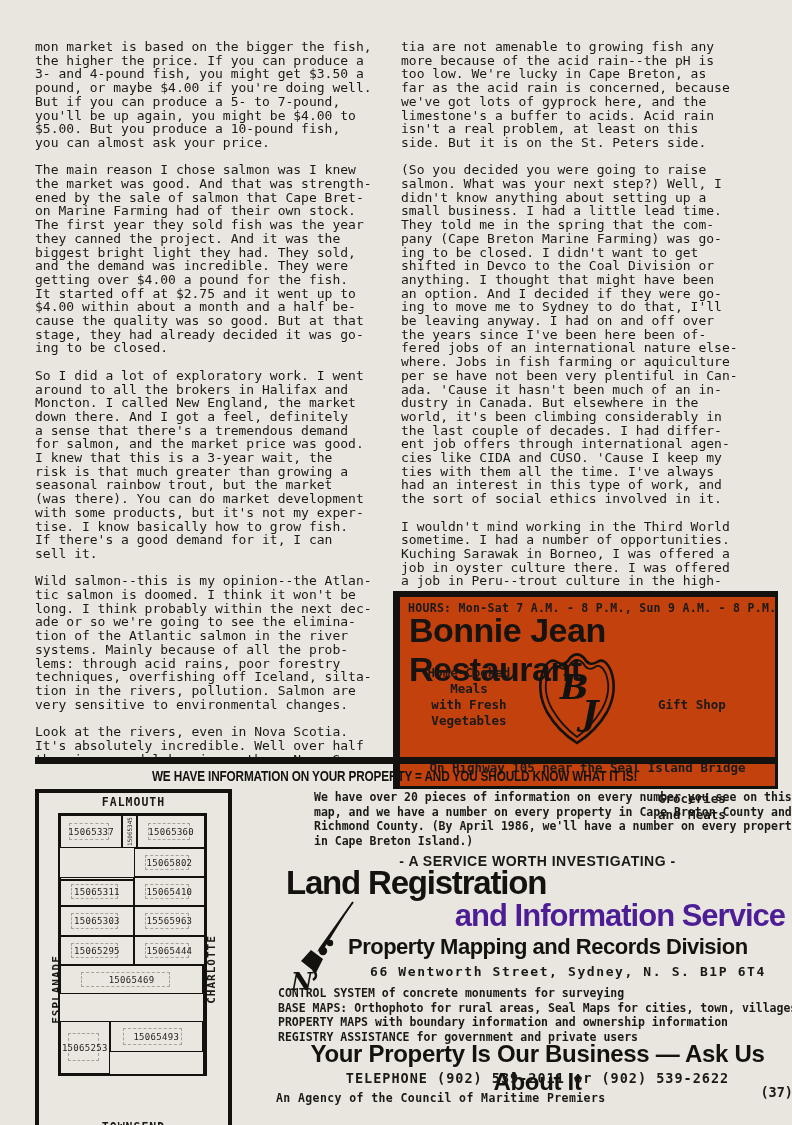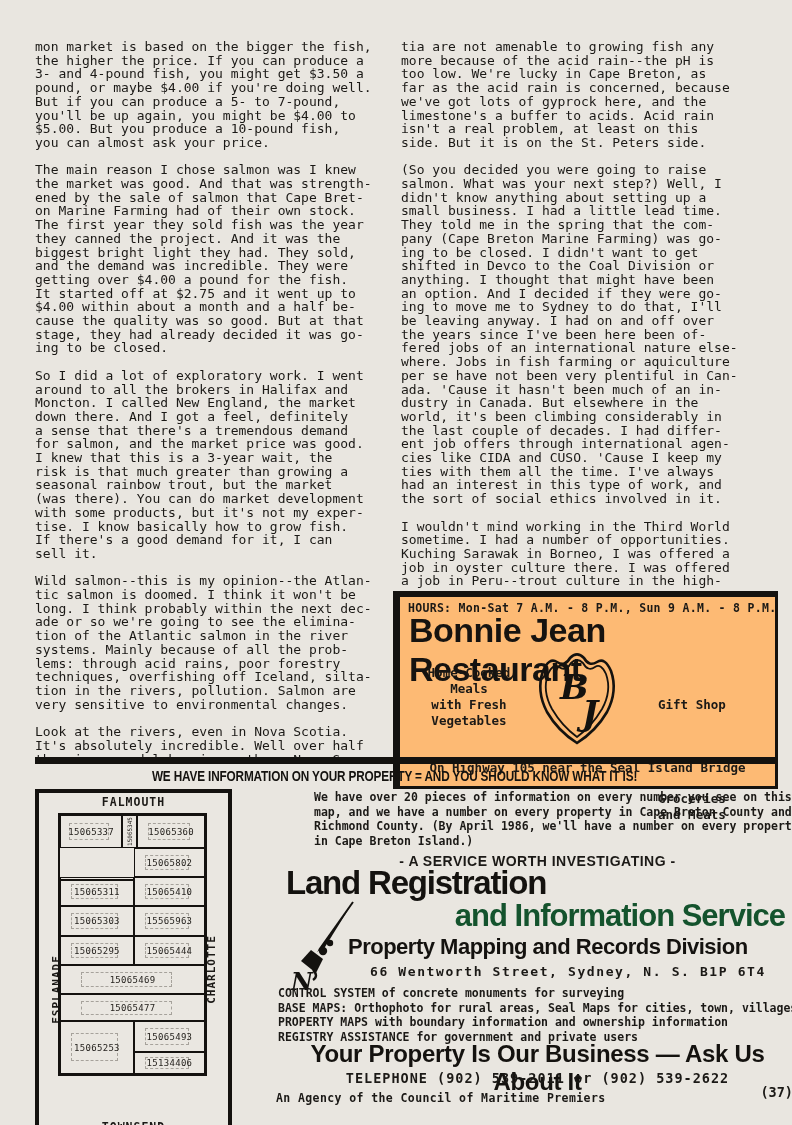--- a/index.html
+++ b/index.html
@@ -14,21 +14,21 @@
   .lines{white-space:pre;}
   .col{position:absolute;top:40px;font-size:13px;line-height:13.7px;}
   .col p{margin:0 0 13.7px 0;}
   .col-left{left:35px;width:362px;}
   .col-right{left:401px;width:376px;}
 
   
   .bj-ad{
     position:absolute;left:393px;top:591px;width:385px;height:198px;
     border:3px solid #14120f;border-left-width:7px;border-top-width:6px;
-    box-sizing:border-box;background:#fdba74;
+    box-sizing:border-box;background:#c2410c;
   }
   .bj-hours{position:absolute;left:8px;top:4px;font-size:11.5px;font-weight:bold;letter-spacing:.3px;white-space:pre;}
   .bj-name{position:absolute;left:9px;top:14px;font-size:34px;letter-spacing:-.5px;font-weight:600;color:#161310;}
   .bj-left{position:absolute;left:14px;top:68px;width:110px;text-align:center;font-size:12.5px;line-height:16px;font-weight:bold;white-space:pre;}
   .bj-right{position:absolute;left:258px;top:68px;width:115px;text-align:left;font-size:12.5px;line-height:16px;font-weight:bold;white-space:pre;}
   .bj-right .gap{height:14px;}
   .bj-shield{position:absolute;left:134px;top:50px;width:86px;height:104px;}
   .bj-address{position:absolute;left:0;top:163px;width:100%;text-align:center;font-size:12.5px;font-weight:bold;}
 
   
@@ -48,28 +48,28 @@
   .band{display:flex;flex-direction:row;width:100%;}
   .cell{position:relative;border:1.5px solid #14120f;box-sizing:border-box;
     display:flex;align-items:center;justify-content:center;
     font-size:9px;letter-spacing:.3px;color:#26231f;overflow:hidden;}
   .cell::before{content:"";position:absolute;left:14%;top:22%;width:62%;height:50%;
     border:1px dashed #6f6a63;opacity:.55;}
   .cell span{position:relative;}
   .cell.strip{font-size:6px;letter-spacing:0;}
   .cell.strip::before{display:none;}
   .cell.strip span{transform:rotate(-90deg);white-space:nowrap;}
-  .stack{display:flex;flex-direction:column;}
+  .stack{display:flex;flex-direction:row;}
 
   
   .land{position:absolute;left:247px;top:790px;width:523px;height:335px;font-weight:bold;margin-left:29px;}
   .land-intro{position:absolute;left:38px;top:0;font-size:11.5px;line-height:14.6px;font-weight:bold;white-space:pre;}
   .land-slogan{position:absolute;left:0;top:63px;width:100%;text-align:center;font-size:14px;font-weight:bold;letter-spacing:.5px;}
   .land-title1{position:absolute;left:10px;top:74px;font-size:33px;letter-spacing:-1.2px;font-weight:600;color:#14120f;}
-  .land-title2{position:absolute;right:14px;top:108px;font-size:31px;letter-spacing:-1px;font-weight:600;color:#14532d;}
+  .land-title2{position:absolute;right:14px;top:108px;font-size:31px;letter-spacing:-1px;font-weight:600;color:#4c1d95;}
   .land-sub{position:absolute;left:72px;top:144px;font-size:22px;letter-spacing:-.5px;font-weight:600;color:#14120f;}
   .land-addr{position:absolute;left:94px;top:174px;font-size:13px;font-weight:bold;letter-spacing:1.6px;}
   .land-services{position:absolute;left:2px;top:196px;font-size:11.5px;line-height:14.6px;font-weight:bold;white-space:pre;}
   .land-tagline{position:absolute;left:0;top:250px;width:100%;text-align:center;font-size:24px;letter-spacing:-.3px;font-weight:600;color:#14120f;}
   .land-tel{position:absolute;left:0;top:280px;width:100%;text-align:center;font-size:13.5px;font-weight:bold;letter-spacing:1px;}
   .land-agency{position:absolute;left:0;top:301px;width:86%;text-align:left;font-size:11.5px;font-weight:bold;letter-spacing:.4px;}
   .land-page{position:absolute;right:6px;top:294px;font-size:13.5px;font-weight:bold;}
   .compass{position:absolute;left:13px;top:110px;width:74px;height:92px;}
 </style>
 </head>

